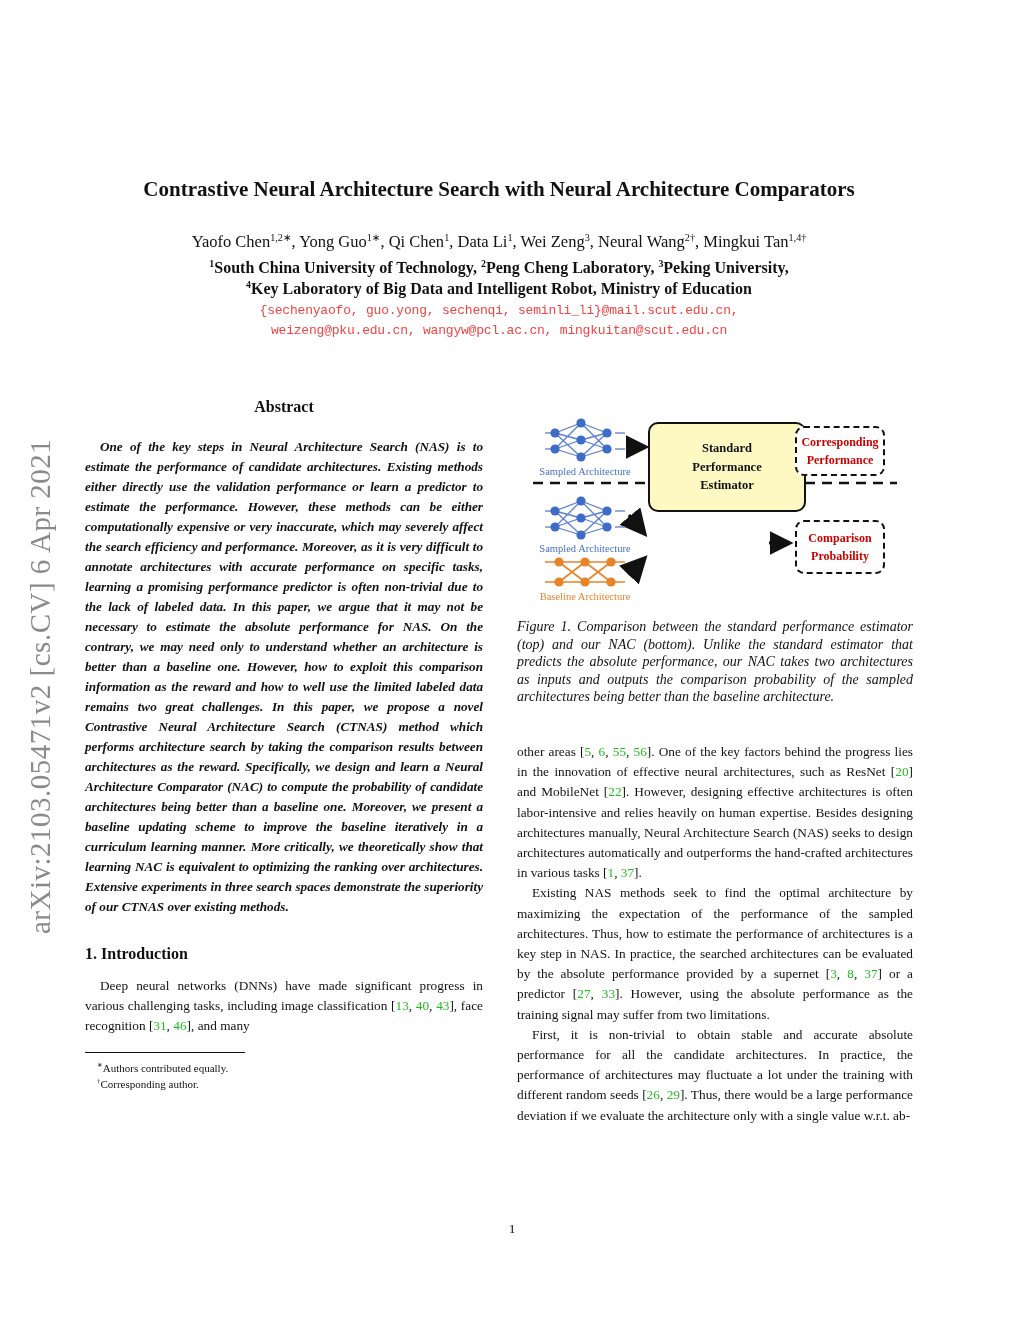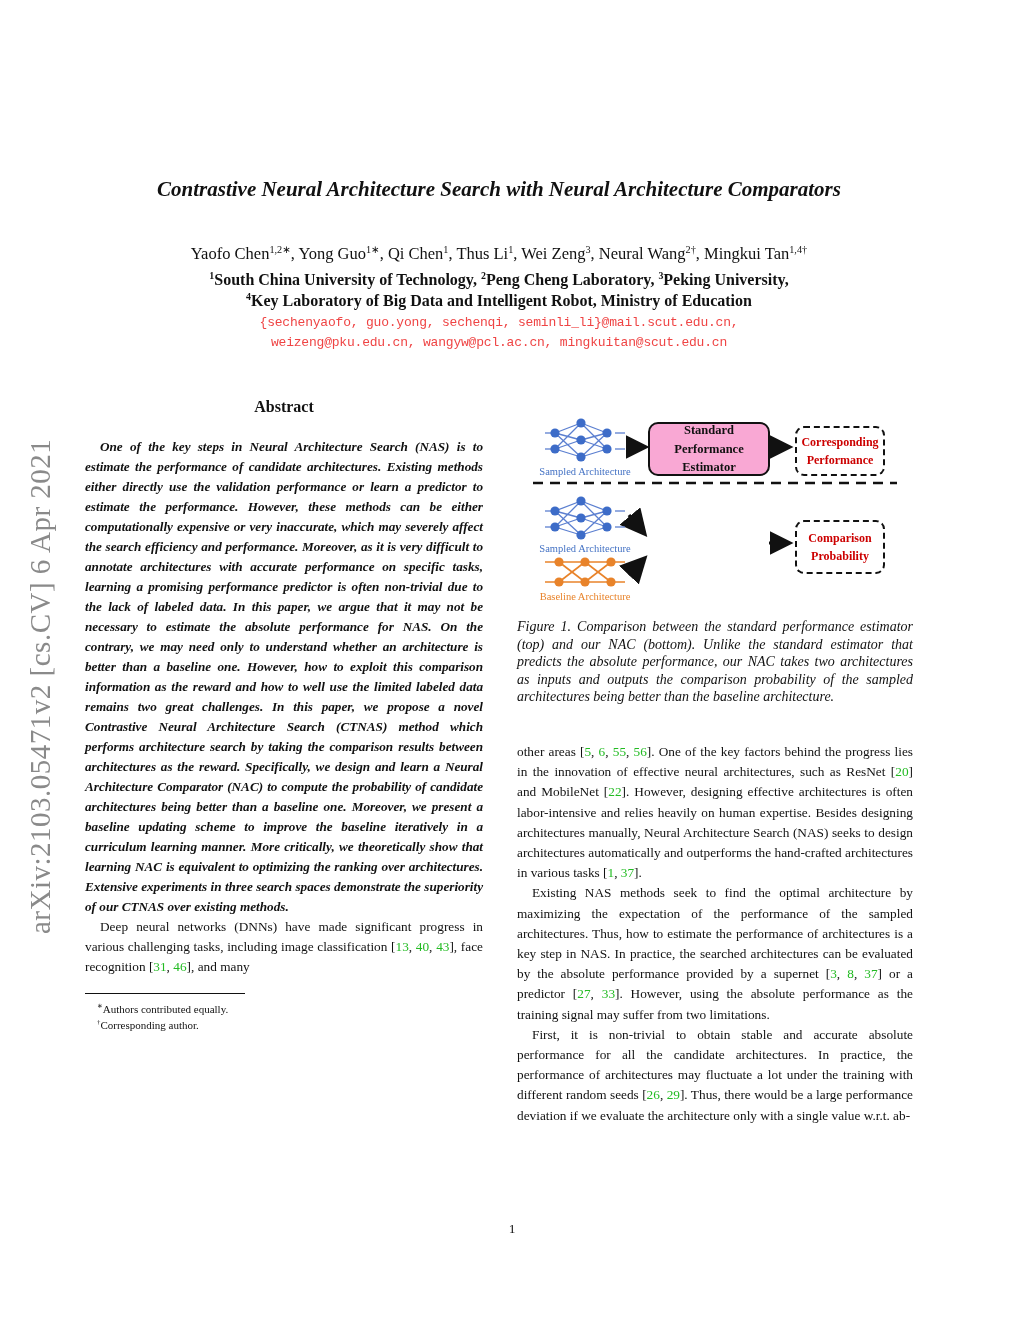--- a/index.html
+++ b/index.html
@@ -12,21 +12,21 @@
 
   
   .watermark {
     position:absolute; left:24px; top:934px;
     transform-origin:0 0; transform:rotate(-90deg);
     font-size:29px; color:#8a8a8a; white-space:nowrap; letter-spacing:0.5px;
   }
 
   
   .header { position:absolute; left:85px; top:176px; width:828px; text-align:center; }
-  .title  { font-size:21px; font-weight:bold; margin:0 0 42px 0; line-height:1.25;font-style:italic; }
+  .title  { font-size:21px; font-weight:bold; margin:0 0 30px 0; line-height:1.25; }
   .authors{ font-size:16.5px; margin:0 0 7px 0; }
   .affil  { font-size:16px; margin:0 0 3px 0;font-weight:bold; }
   .emails { font-family:"Liberation Mono", monospace; font-size:13px; margin-top:5px; letter-spacing:-0.2px; color:#ef4444; }
   sup { font-size:0.62em; line-height:0; }
 
   
   .col-left  { position:absolute; left:85px;  top:398px; width:398px; }
   .col-right { position:absolute; left:517px; top:412px; width:396px; }
 
   .abstract-h { text-align:center; font-size:16px; font-weight:bold; margin:0 0 21px 0; }
@@ -40,53 +40,54 @@
   .footnote { font-size:11px; line-height:16px; padding-left:12px; color:#111; }
 
   
   .fig { position:relative; width:380px; height:200px; margin-left:6px; }
   .fig svg.overlay { position:absolute; left:0; top:0; }
   .nn-icon { position:absolute; }
   .nn-label { position:absolute; left:-13px; width:150px; text-align:center; font-size:10.5px; }
   .blue-t   { color:#4472c4; }
   .orange-t { color:#e8832a; }
   .fbox {
-    position:absolute; border:2.5px solid #111; border-radius:10px; background:#f9a8d4;
+    position:absolute; border:2.5px solid #111; border-radius:10px; background:#fef9c3;
     display:flex; align-items:center; justify-content:center; text-align:center;
-    font-weight:bold; font-size:12.5px; line-height:1.5; padding:0;
+    font-weight:bold; font-size:12.5px; line-height:1.5; padding:18px;
   }
   .fout {
     position:absolute; border:2.2px dashed #111; border-radius:9px; background:#fff;
     display:flex; align-items:center; justify-content:center; text-align:center;
     font-weight:bold; font-size:12px; line-height:1.5; color:#cc0000; padding:2px;
   }
 
   .caption { font-size:14px; line-height:17.6px; text-align:justify; margin:6px 0 36px 0;font-style:italic; }
 
   .pageno { position:absolute; left:0; top:1221px; width:1024px; text-align:center; font-size:13.5px; }
 </style>
 </head>
 <body>
 
 <div class="page">
 
   <div class="watermark">arXiv:2103.05471v2  [cs.CV]  6 Apr 2021</div>
 
   <div class="header">
     <h1 class="title">Contrastive Neural Architecture Search with Neural Architecture Comparators</h1>
-    <div class="authors"><span>Yaofo Chen</span><sup>1,2∗</sup><span>, Yong Guo</span><sup>1∗</sup><span>, Qi Chen</span><sup>1</sup><span>, Thus Li</span><sup>1</sup><span>, Wei Zeng</span><sup>3</sup><span>, Neural Wang</span><sup>2†</sup><span>, Mingkui Tan</span><sup>1,4†</sup></div>
+    <div class="authors"><span>Yaofo Chen</span><sup>1,2∗</sup><span>, Yong Guo</span><sup>1∗</sup><span>, Qi Chen</span><sup>1</sup><span>, Data Li</span><sup>1</sup><span>, Wei Zeng</span><sup>3</sup><span>, Neural Wang</span><sup>2†</sup><span>, Mingkui Tan</span><sup>1,4†</sup></div>
     <div class="affil"><sup>1</sup><span>South China University of Technology, </span><sup>2</sup><span>Peng Cheng Laboratory, </span><sup>3</sup><span>Peking University,</span></div>
     <div class="affil"><sup>4</sup><span>Key Laboratory of Big Data and Intelligent Robot, Ministry of Education</span></div>
     <div class="emails">{sechenyaofo, guo.yong, sechenqi, seminli_li}@mail.scut.edu.cn,</div>
     <div class="emails">weizeng@pku.edu.cn, wangyw@pcl.ac.cn, mingkuitan@scut.edu.cn</div>
   </div>
 
   <div class="col-left">
     <h2 class="abstract-h">Abstract</h2>
     <p class="abstract-t">One of the key steps in Neural Architecture Search (NAS) is to estimate the performance of candidate architectures. Existing methods either directly use the validation performance or learn a predictor to estimate the performance. However, these methods can be either computationally expensive or very inaccurate, which may severely affect the search efficiency and performance. Moreover, as it is very difficult to annotate architectures with accurate performance on specific tasks, learning a promising performance predictor is often non-trivial due to the lack of labeled data. In this paper, we argue that it may not be necessary to estimate the absolute performance for NAS. On the contrary, we may need only to understand whether an architecture is better than a baseline one. However, how to exploit this comparison information as the reward and how to well use the limited labeled data remains two great challenges. In this paper, we propose a novel Contrastive Neural Architecture Search (CTNAS) method which performs architecture search by taking the comparison results between architectures as the reward. Specifically, we design and learn a Neural Architecture Comparator (NAC) to compute the probability of candidate architectures being better than a baseline one. Moreover, we present a baseline updating scheme to improve the baseline iteratively in a curriculum learning manner. More critically, we theoretically show that learning NAC is equivalent to optimizing the ranking over architectures. Extensive experiments in three search spaces demonstrate the superiority of our CTNAS over existing methods.</p>
+    <h2 class="section-h">1. Introduction</h2>
     <p class="body-p indent"><span>Deep neural networks (DNNs) have made significant progress in various challenging tasks, including image classification [</span><span class="cite">13</span><span>, </span><span class="cite">40</span><span>, </span><span class="cite">43</span><span>], face recognition [</span><span class="cite">31</span><span>, </span><span class="cite">46</span><span>], and many</span></p>
     <hr class="fnrule">
     <div class="footnote"><sup>∗</sup><span>Authors contributed equally.</span></div>
     <div class="footnote"><sup>†</sup><span>Corresponding author.</span></div>
   </div>
 
   <div class="col-right">
 
     <div class="fig">
 

